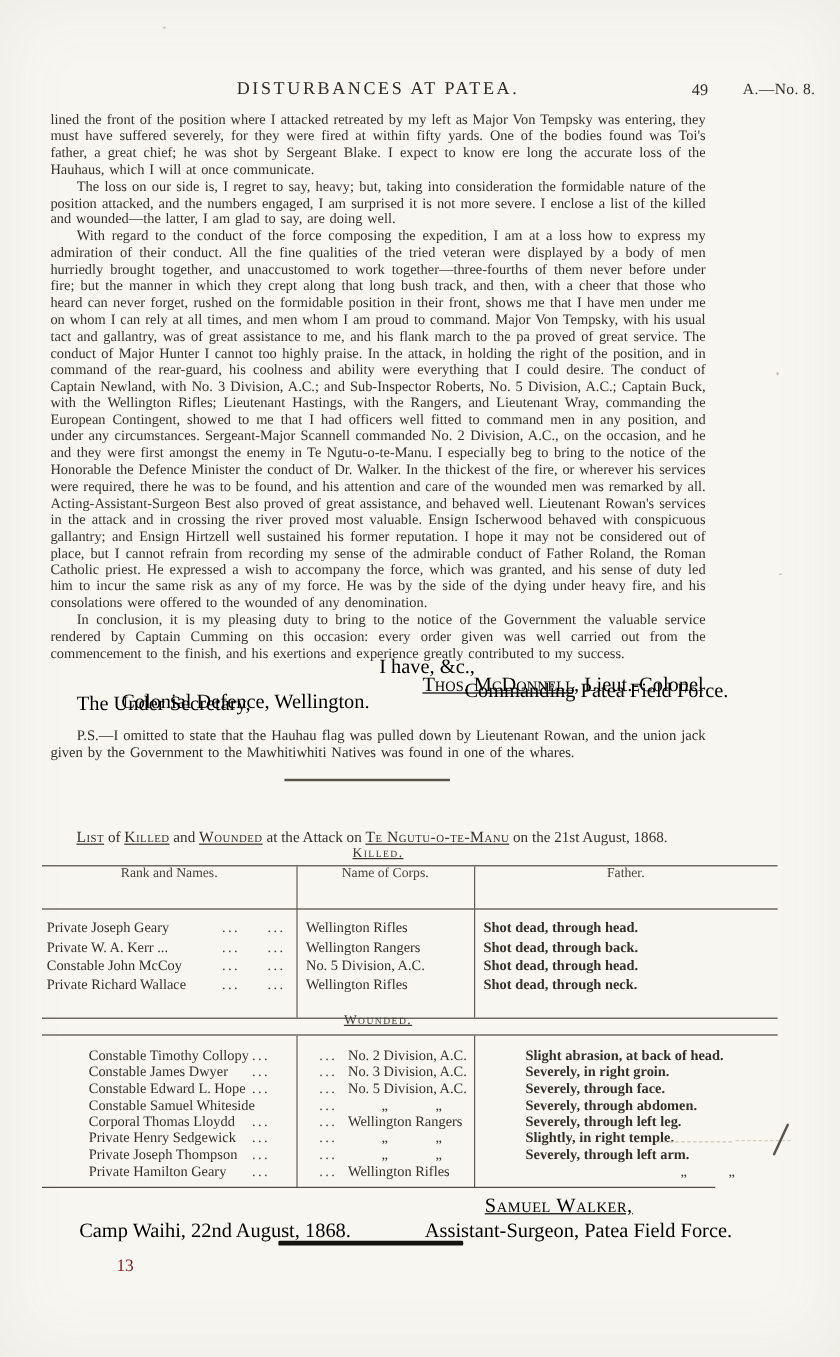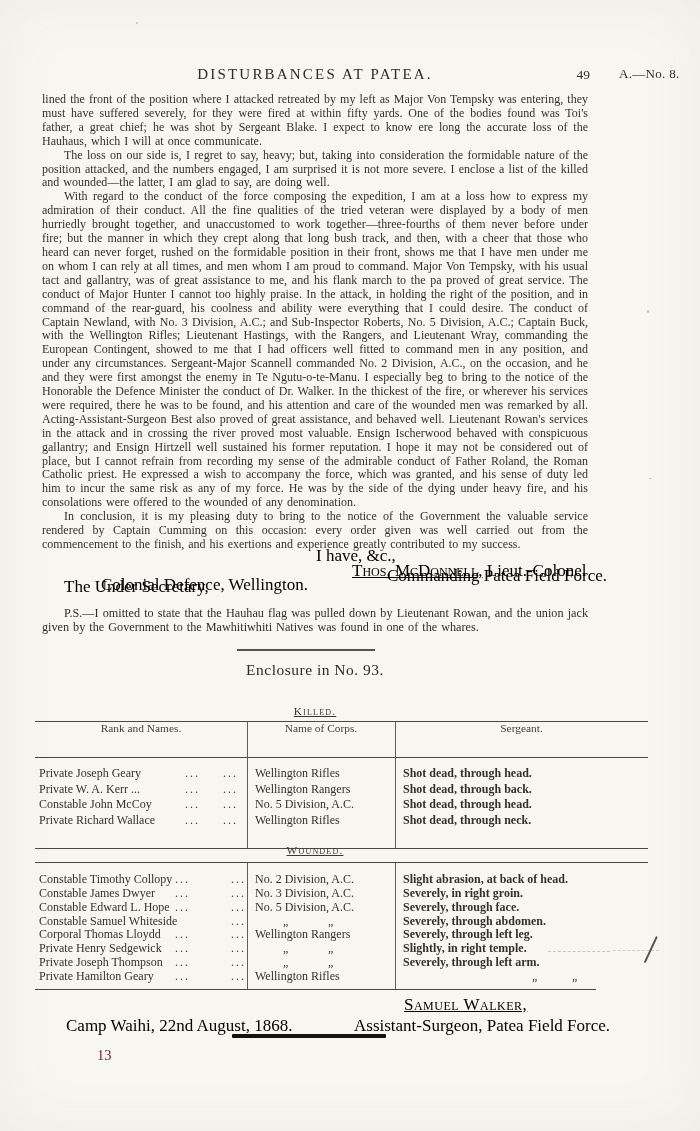--- a/index.html
+++ b/index.html
@@ -36,21 +36,21 @@
   #killed-table{top:721px;height:126px;border-bottom:1.4px solid #4d4942;}
   #wounded-table{top:862px;height:127px;}
   .vbar{position:absolute;top:0;bottom:0;width:1px;background:#625d55;}
   .vbar.b1{left:212px;}
   .vbar.b2{left:360px;}
   .thead{display:flex;height:35px;border-bottom:1.2px solid #4d4942;font-size:11.4px;color:#47423a;}
   .th{text-align:center;}
   .th.c1{width:212px;} .th.c2{width:148px;} .th.c3{width:253px;}
   .tbody{position:relative;}
   #killed-tbody{padding-top:8px;}
-  #wounded-tbody{padding-top:9px;}
+  #wounded-tbody{padding-top:9px;margin-left:35px;}
   .trow{position:relative;font-size:12px;white-space:nowrap;color:#35312a;}
   .k-row{height:15.7px;} .w-row{height:13.85px;}
   .trow span{position:absolute;top:0;}
   .cname{left:4px;}
   .dots{letter-spacing:2px;color:#45413a;}
   .k-d1{left:150px;} .k-d2{left:188px;}
   .w-d1{left:140px;} .w-d2{left:196px;}
   .ccorps{left:220px;} .crem{left:368px;font-weight:bold;}
   .ditto{color:#3c3831;}
   .dc1{left:248px;} .dc2{left:293px;}
@@ -87,31 +87,31 @@
   <div class="abs line" style="left:352px;top:561px;">
     <span class="sc">Thos. McDonnell,</span>
     <span>Lieut.-Colonel</span>
   </div>
   <div class="abs line" style="left:387px;top:566px;">Commanding Patea Field Force.</div>
 
   <div class="abs ps">P.S.—I omitted to state that the Hauhau flag was pulled down by Lieutenant Rowan, and the union jack given by the Government to the Mawhitiwhiti Natives was found in one of the whares.</div>
 
   <div class="abs short-rule"></div>
 
-  <div class="abs enc-heading">Enclosure in No. 93.</div>
+  <div class="abs enc-subtitle" id="enc-subtitle"><span class="sc">List</span><span> of </span><span class="sc">Killed</span><span> and </span><span class="sc">Wounded</span><span> at the Attack on </span><span class="sc">Te Ngutu-o-te-Manu</span><span> on the 21st August, 1868.</span></div>
 
   <div class="abs sec-label" style="top:705px;"><span class="sc">Killed.</span></div>
 
   <div class="ctable" id="killed-table">
     <div class="vbar b1"></div>
     <div class="vbar b2"></div>
     <div class="thead">
       <div class="th c1">Rank and Names.</div>
       <div class="th c2">Name of Corps.</div>
-      <div class="th c3">Sergeant.</div>
+      <div class="th c3">Father.</div>
     </div>
     <div class="tbody" id="killed-tbody">
         <div class="trow k-row">
           <span class="cname nowrap">Private Joseph Geary</span>
           <span class="dots k-d1">...</span>
           <span class="dots k-d2">...</span>
           <span class="ccorps nowrap">Wellington Rifles</span>
           <span class="crem nowrap">Shot dead, through head.</span>
         </div>
         <div class="trow k-row">

